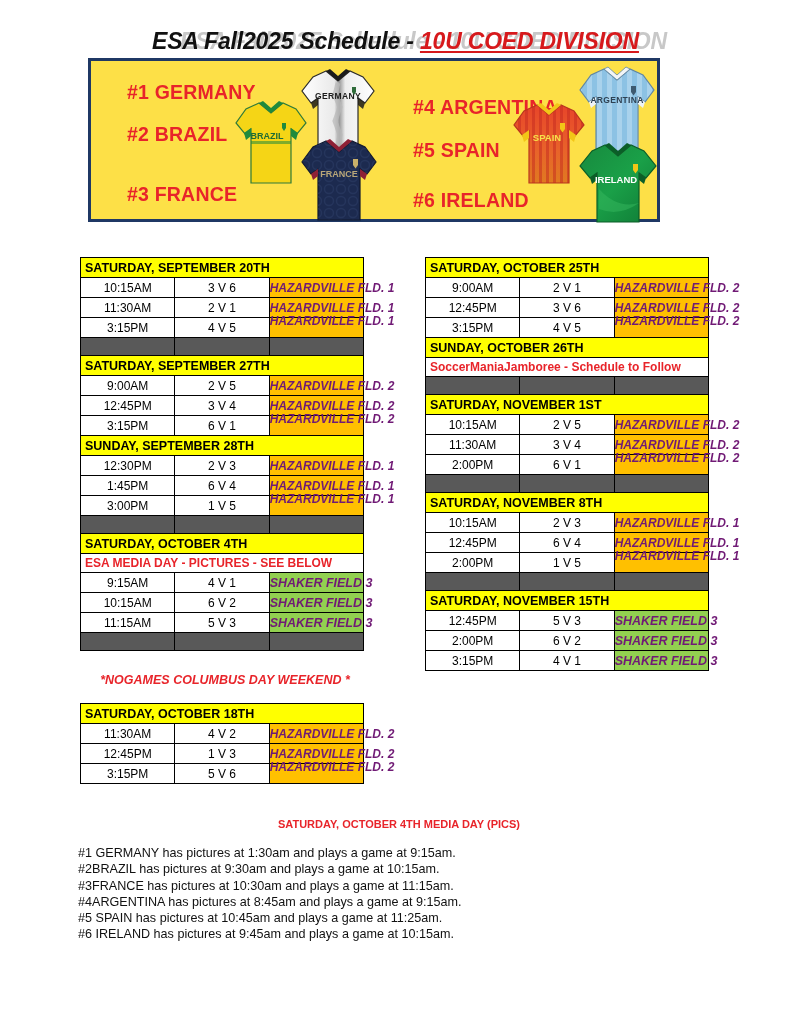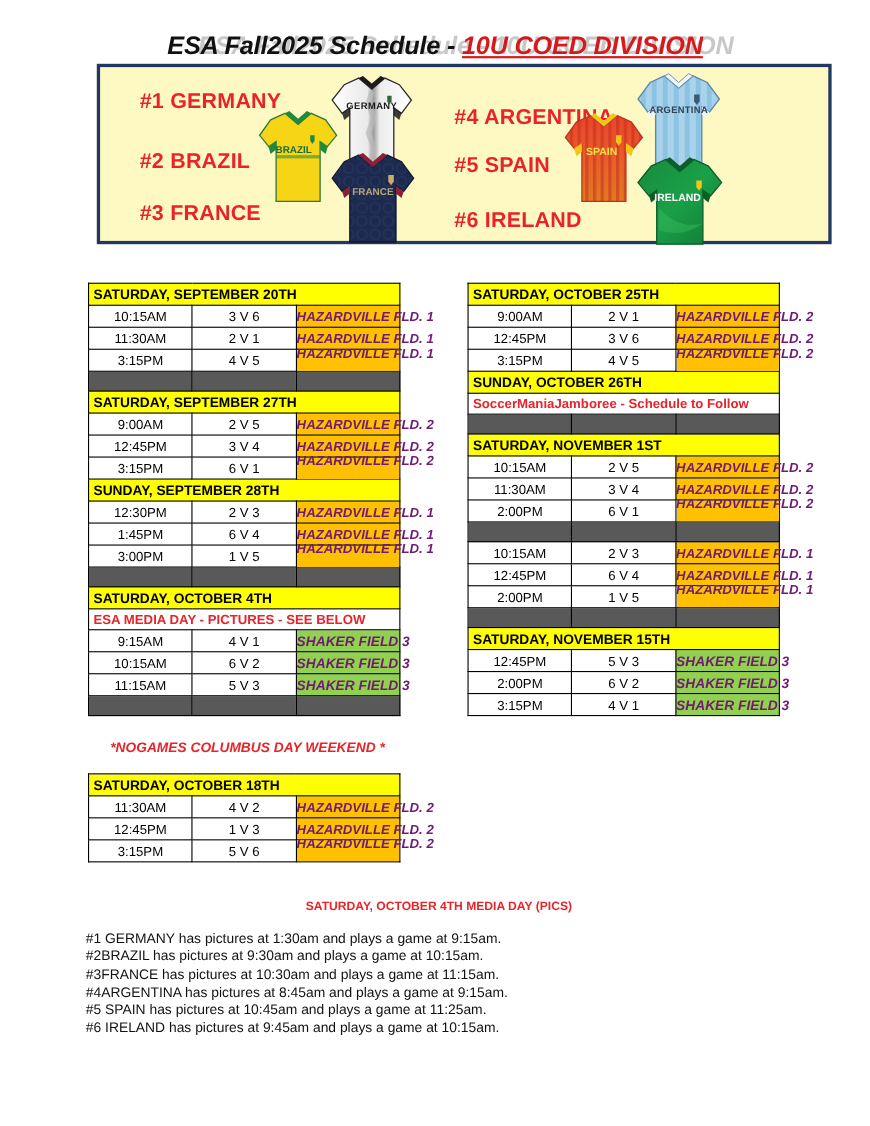--- a/index.html
+++ b/index.html
@@ -15,22 +15,22 @@
     position:absolute;left:0;top:0;width:791px;text-align:center;
     font-size:23px;font-weight:bold;font-style:italic;white-space:nowrap;
     letter-spacing:-0.2px;
   }
   .title-ghost{color:#c8c8c8;transform:translateX(28px);}
   .title-main .t-black{color:#111111;}
   .title-main .t-red{color:#d7191c;text-decoration:underline;}
 
   
   #team-box{
-    position:absolute;left:88px;top:58px;width:668px;height:164px;
-    border:3px solid #1f3864;background:#fef9c3;box-sizing:border-box;
+    position:absolute;left:88px;top:58px;width:572px;height:164px;
+    border:3px solid #1f3864;background:#fde047;box-sizing:border-box;
   }
   .team-name{
     position:absolute;color:#e8242a;font-weight:bold;font-size:19.5px;
     white-space:nowrap;letter-spacing:0.2px;
   }
 
   
   .jersey{position:absolute;}
 
   
@@ -82,21 +82,21 @@
 <div id="title-wrap">
   <div class="title-line title-ghost">ESA Fall2025 Schedule - 10U COED DIVISION</div>
   <div class="title-line title-main">
     <span class="t-black">ESA Fall2025 Schedule - </span><span class="t-red">10U COED DIVISION</span>
   </div>
 </div>
 
 <div id="team-box">
 
   <div class="team-name" style="left:36px;top:20px;">#1 GERMANY</div>
-  <div class="team-name" style="left:36px;top:75px;">#2 BRAZIL</div>
+  <div class="team-name" style="left:36px;top:62px;">#2 BRAZIL</div>
   <div class="team-name" style="left:36px;top:122px;">#3 FRANCE</div>
 
   <div class="team-name" style="left:322px;top:22px;margin-top:13px;">#4 ARGENTINA</div>
   <div class="team-name" style="left:322px;top:78px;">#5 SPAIN</div>
   <div class="team-name" style="left:322px;top:128px;">#6 IRELAND</div>
 
   <div class="jersey" style="left:208px;top:4px;">
     <svg width="78" height="90" viewBox="0 0 78 90">
       <defs>
         <linearGradient id="gerg" x1="0" y1="0" x2="1" y2="0">
@@ -372,20 +372,23 @@
       <tr>
         <td class="c-time">2:00PM</td>
         <td class="c-match">6 V 1</td>
         <td class="c-venue venue-hi"><span>HAZARDVILLE FLD. 2</span></td>
       </tr>
       <tr class="gap">
         <td></td>
         <td></td>
         <td></td>
       </tr>
+      <tr class="hdr">
+        <td colspan="3">SATURDAY, NOVEMBER 8TH</td>
+      </tr>
       <tr>
         <td class="c-time">10:15AM</td>
         <td class="c-match">2 V 3</td>
         <td class="c-venue">HAZARDVILLE FLD. 1</td>
       </tr>
       <tr>
         <td class="c-time">12:45PM</td>
         <td class="c-match">6 V 4</td>
         <td class="c-venue">HAZARDVILLE FLD. 1</td>
       </tr>

